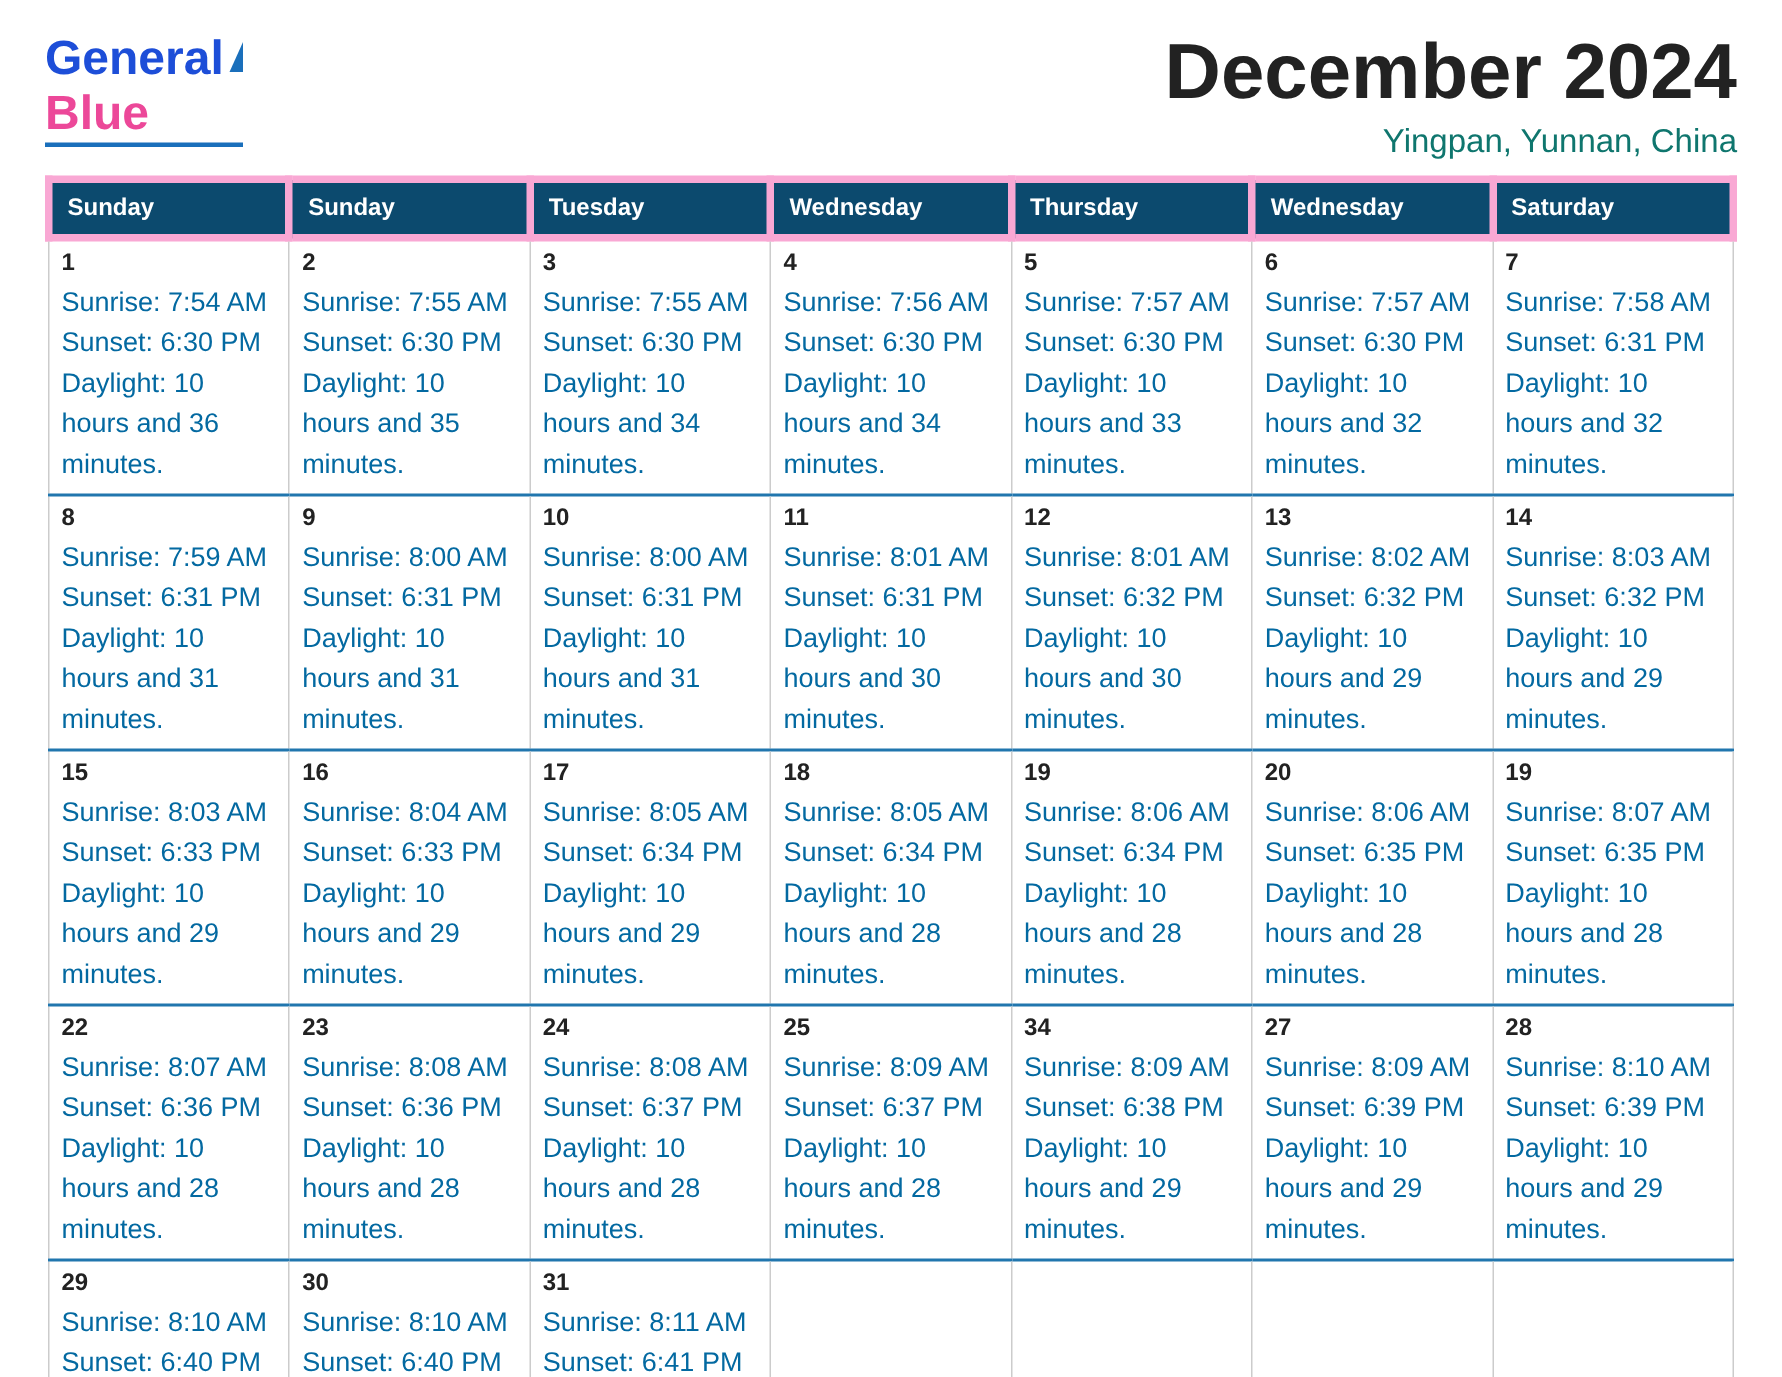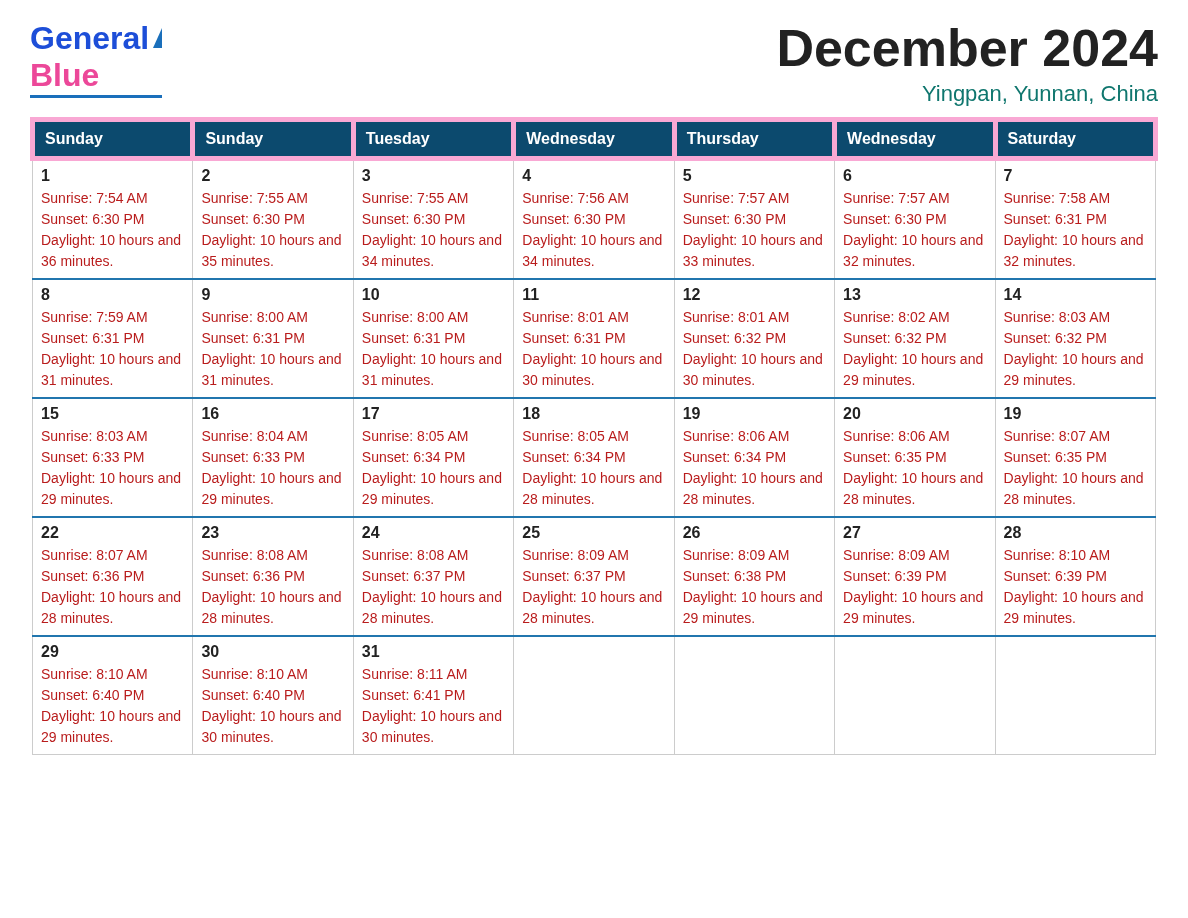--- a/index.html
+++ b/index.html
@@ -57,22 +57,22 @@
       width: 14.28%;
       min-height: 90px;
     }
     .day-number {
       font-size: 16px;
       font-weight: bold;
       color: #222;
       margin-bottom: 3px;
     }
     .day-info {
-      font-size: 14px;
-      color: #b91c1c;
+      font-size: 18px;
+      color: #0369a1;
       line-height: 1.5;
     }
     .empty-cell {
       background: #fff;
     }
     .week-row td {
       border-top: 2px solid #2176ae;
     }
   </style>
 </head>
@@ -210,21 +210,21 @@
         </td>
         <td>
           <div class="day-number">24</div>
           <div class="day-info">Sunrise: 8:08 AM<br>Sunset: 6:37 PM<br>Daylight: 10 hours and 28 minutes.</div>
         </td>
         <td>
           <div class="day-number">25</div>
           <div class="day-info">Sunrise: 8:09 AM<br>Sunset: 6:37 PM<br>Daylight: 10 hours and 28 minutes.</div>
         </td>
         <td>
-          <div class="day-number">26</div>
+          <div class="day-number">34</div>
           <div class="day-info">Sunrise: 8:09 AM<br>Sunset: 6:38 PM<br>Daylight: 10 hours and 29 minutes.</div>
         </td>
         <td>
           <div class="day-number">27</div>
           <div class="day-info">Sunrise: 8:09 AM<br>Sunset: 6:39 PM<br>Daylight: 10 hours and 29 minutes.</div>
         </td>
         <td>
           <div class="day-number">28</div>
           <div class="day-info">Sunrise: 8:10 AM<br>Sunset: 6:39 PM<br>Daylight: 10 hours and 29 minutes.</div>
         </td>

